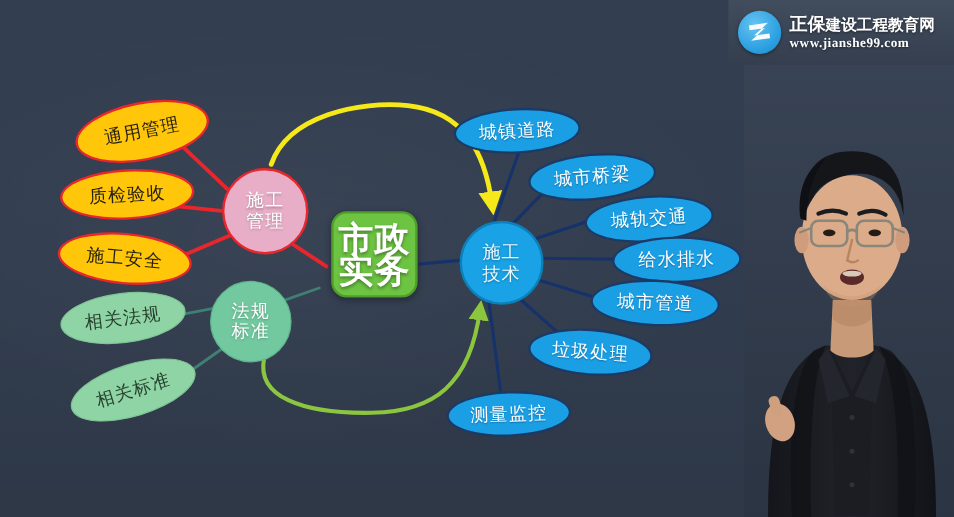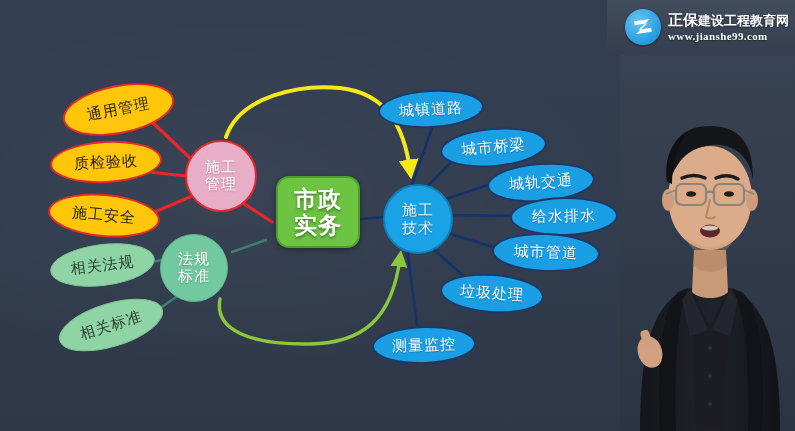--- a/index.html
+++ b/index.html
@@ -57,25 +57,25 @@
     width:70px;height:70px;border-radius:50%;
     background:#19a3e6;
     border:2px solid #0d7fb9;
     color:#e9f7ff;
     font-size:15px;line-height:18px;
     flex-direction:column;
     text-shadow:0 1px 2px rgba(0,0,0,.3);
   }
   
   .center-node{
-    width:84px;height:72px;border-radius:13px;
+    width:72px;height:72px;border-radius:13px;
     background:#6dc442;
     border:2px solid #4f9e2c;
     color:#ffffff;
-    font-size:23px;line-height:26px;font-weight:bold;
+    font-size:29px;line-height:26px;font-weight:bold;
     flex-direction:column;
     letter-spacing:1px;
     text-shadow:0 2px 3px rgba(0,0,0,.38);
     box-shadow:0 2px 6px rgba(0,0,0,.35);
   }
   
   .leaf-amber{
     border-radius:50%;
     background:#ffc60a;
     border:2.5px solid #e8262b;
@@ -100,21 +100,21 @@
     font-size:15px;
     text-shadow:0 1px 1px rgba(0,0,0,.25);
   }
 
   
   #watermark{
     position:absolute;right:0;top:0;
     width:188px;height:54px;
     background:linear-gradient(180deg,rgba(66,77,94,.92),rgba(52,62,78,.92));
     display:flex;align-items:center;gap:7px;
-    padding:0 6px 0 8px;box-sizing:border-box;justify-content:flex-end;
+    padding:0 6px 0 8px;box-sizing:border-box;
   }
   #logo-circle{
     width:36px;height:36px;border-radius:50%;flex:0 0 36px;
     background:radial-gradient(circle at 38% 32%,#66c3f2,#2a9fe0 65%,#1c86c4);
     position:relative;box-shadow:0 1px 3px rgba(0,0,0,.4);
   }
   #logo-circle svg{position:absolute;left:0;top:0;}
   .wm-text{display:flex;flex-direction:column;line-height:1;gap:3px;}
   .wm-cn{
     color:#ffffff;font-size:15px;font-weight:bold;letter-spacing:0px;
@@ -212,21 +212,21 @@
   </div>
   <div class="node leaf-blue" style="left:372px;top:326px;width:104px;height:38px;transform:rotate(-2deg);">
     <span>测量监控</span>
   </div>
 
   <div class="node hub-pink" style="left:185px;top:140px;">
     <span>施工</span>
     <span>管理</span>
   </div>
 
-  <div class="node hub-green" style="left:160px;top:234px;">
+  <div class="node hub-green" style="left:175px;top:234px;">
     <span>法规</span>
     <span>标准</span>
   </div>
 
   <div class="node hub-blue" style="left:383px;top:184px;">
     <span>施工</span>
     <span>技术</span>
   </div>
 
   <div class="node center-node" style="left:276px;top:176px;">

